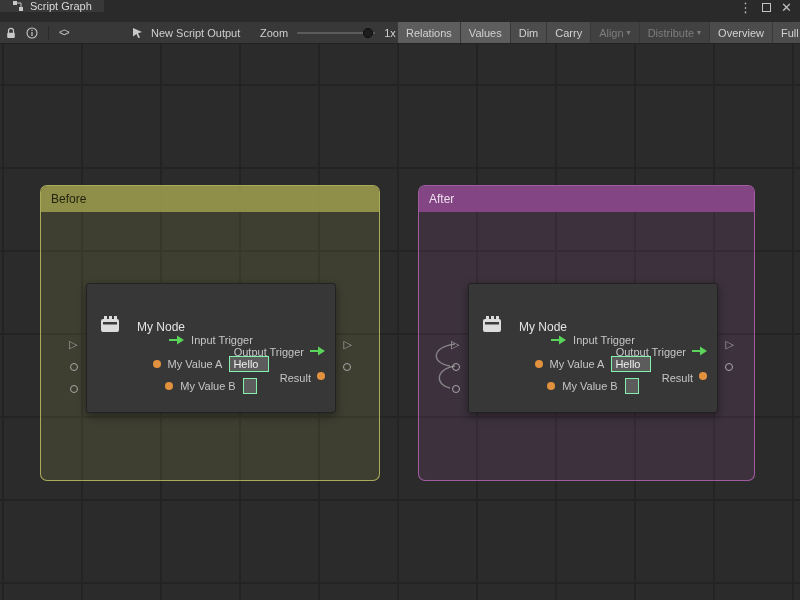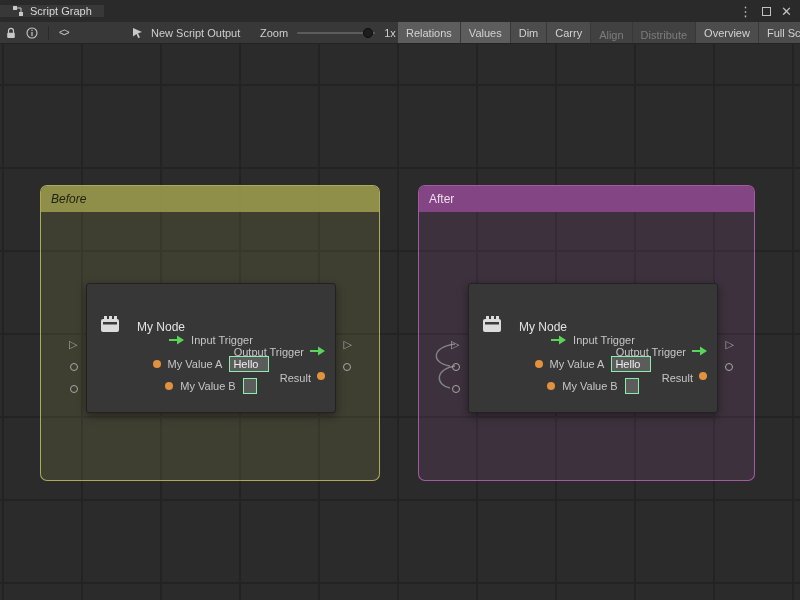--- a/index.html
+++ b/index.html
@@ -1,21 +1,21 @@
 <!DOCTYPE html>
 <html><head>
 <meta charset="utf-8">
 <style>
   * { margin:0; padding:0; box-sizing:border-box; }
   html,body { width:800px; height:600px; overflow:hidden; background:#1e1e1e;
               font-family:"Liberation Sans", sans-serif; }
   .window { position:relative; width:800px; height:600px; background:#2b2b2b; }
 
   
-  .tabbar { position:relative; height:22px; background:#2a2a2a; display:flex; align-items:center;border-radius:9px; }
+  .tabbar { position:relative; height:22px; background:#2a2a2a; display:flex; align-items:flex-start;border-radius:9px; }
   .tab { display:flex; align-items:center; gap:6px; padding:0 12px; background:#383838;
          color:#d8d8d8; font-size:11px; }
   .tabbar-right { margin-left:auto; display:flex; align-items:center; gap:10px; padding-right:8px;
                   color:#c2c2c2; font-size:13px; }
   .maxbox { width:9px; height:9px; border:1.5px solid #c2c2c2; }
   .closex { font-size:13px; line-height:1; }
 
   
   .toolbar { position:relative; height:22px; background:#383838; border-bottom:1px solid #232323;
              color:#cfcfcf; font-size:11px; overflow:hidden; }
@@ -24,39 +24,39 @@
   .code-ic { font-size:10px; letter-spacing:-1px; color:#c8c8c8; }
   .tb-name { position:absolute; left:132px; top:0; height:100%; display:flex; align-items:center; gap:7px; }
   .tb-zoom { position:absolute; left:260px; top:0; height:100%; display:flex; align-items:center; gap:9px; }
   .slider { position:relative; width:78px; height:2px; background:#5c5c5c; border-radius:1px; }
   .knob { position:absolute; right:2px; top:-4px; width:10px; height:10px; border-radius:50%;
           background:#1d1d1d; border:1px solid #0c0c0c; }
   .tb-buttons { position:absolute; left:398px; top:0; height:100%; display:flex; gap:1px; }
   .tbtn { display:flex; align-items:center; gap:3px; height:100%; padding:7px 8px; background:#4c4c4c;
           color:#d2d2d2; white-space:nowrap; flex-shrink:0; cursor:default; }
   .tbtn.active { background:#5d5d5d; }
-  .tbtn.disabled { background:#414141; color:#7d7d7d;flex-direction:column; }
+  .tbtn.disabled { background:#414141; color:#7d7d7d; }
   .caret { font-size:8px; }
 
   
   .canvas { position:absolute; left:0; top:44px; width:800px; height:556px;
             background-color:#2b2b2b;
             background-image:
               linear-gradient(#232323 2px, transparent 2px),
               linear-gradient(90deg, #232323 2px, transparent 2px);
             background-size:79px 83px;
             background-position:2px 40px; }
 
   
   .group { position:absolute; border-radius:7px; border:1px solid; }
   .group-header { height:26px; border-radius:6px 6px 0 0; display:flex; align-items:center;
                   padding:0 10px; font-size:12px; }
   .group-before { left:40px; top:141px; width:340px; height:296px;
                   background:rgba(160,160,80,0.16); border-color:rgba(190,190,100,0.85); }
-  .group-before .group-header { background:rgba(155,155,77,0.88); color:#23230e;font-style:italic; }
+  .group-before .group-header { background:rgba(155,155,77,0.88); color:#23230e; }
   .group-after { left:418px; top:141px; width:337px; height:296px;
                  background:rgba(150,80,150,0.16); border-color:rgba(180,100,180,0.85); }
   .group-after .group-header { background:rgba(140,72,140,0.9); color:#ecdfec; }
 
   .wires { position:absolute; left:0; top:0; pointer-events:none; }
 
   
   .node { position:absolute; width:250px; height:130px; background:#373737;
           border:1px solid #222; border-radius:3px; box-shadow:0 3px 9px rgba(0,0,0,0.4); }
   .node-header { height:50px; padding:14px 12px 0; display:flex; align-items:flex-end; gap:16px; }

